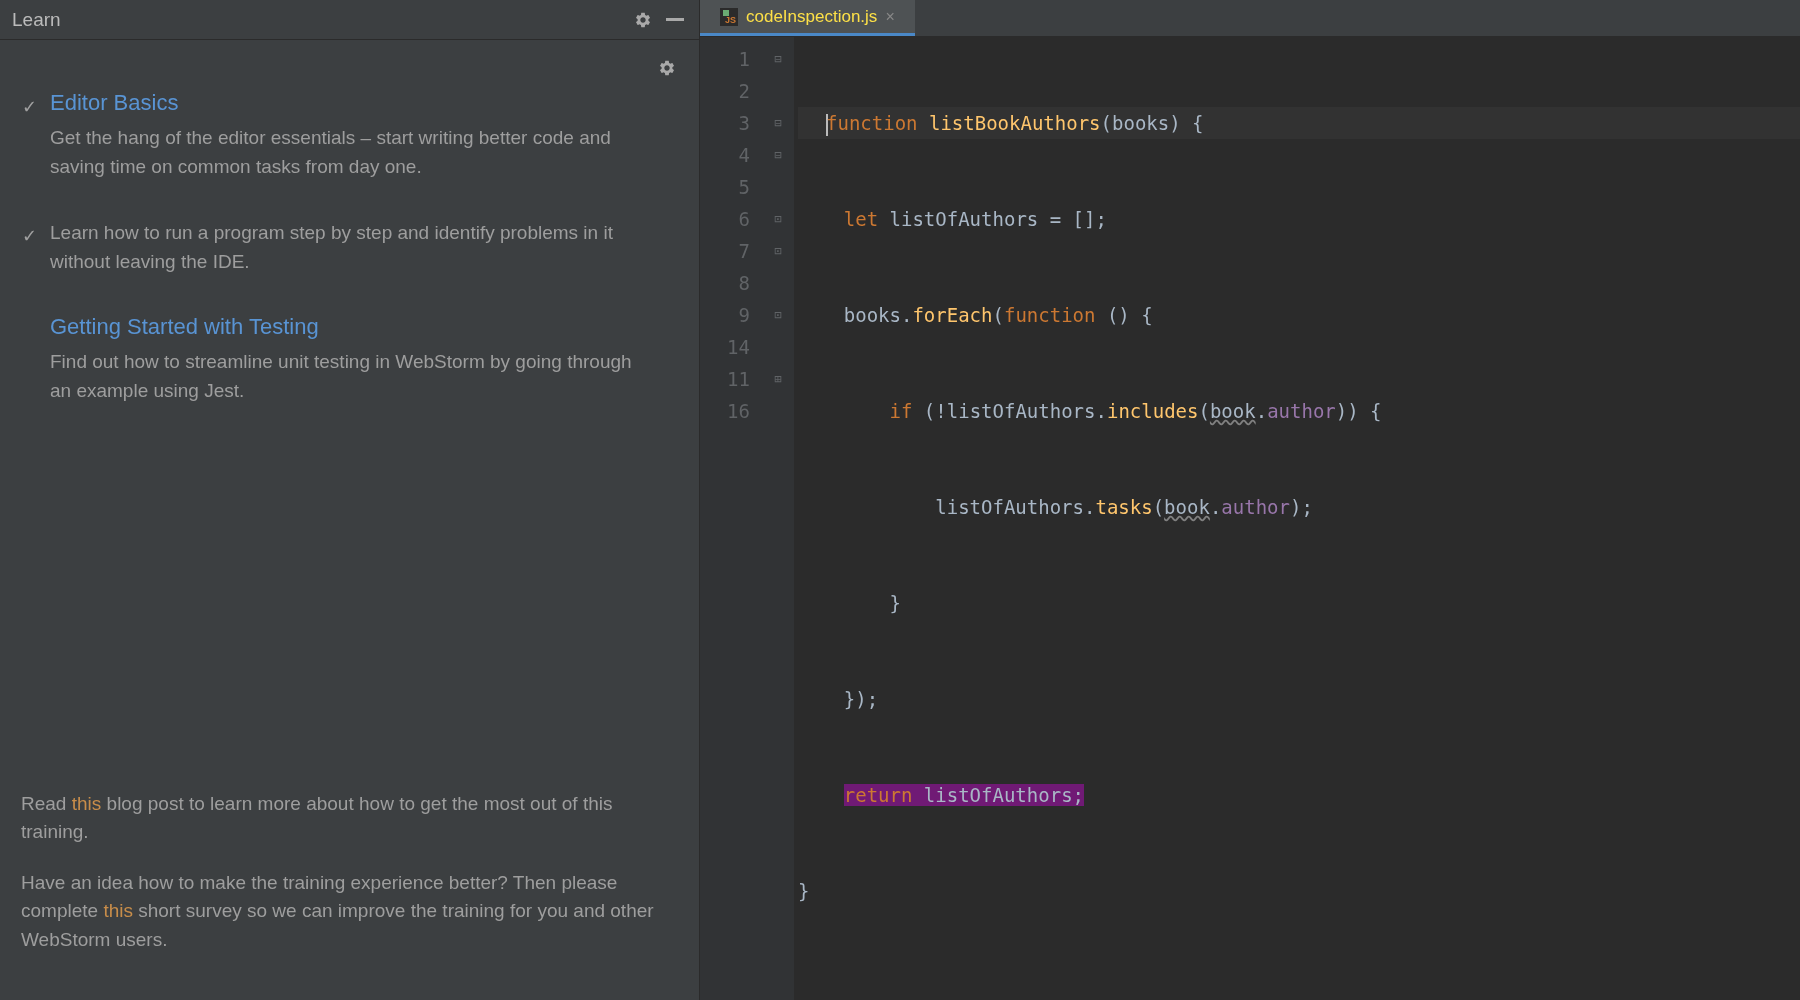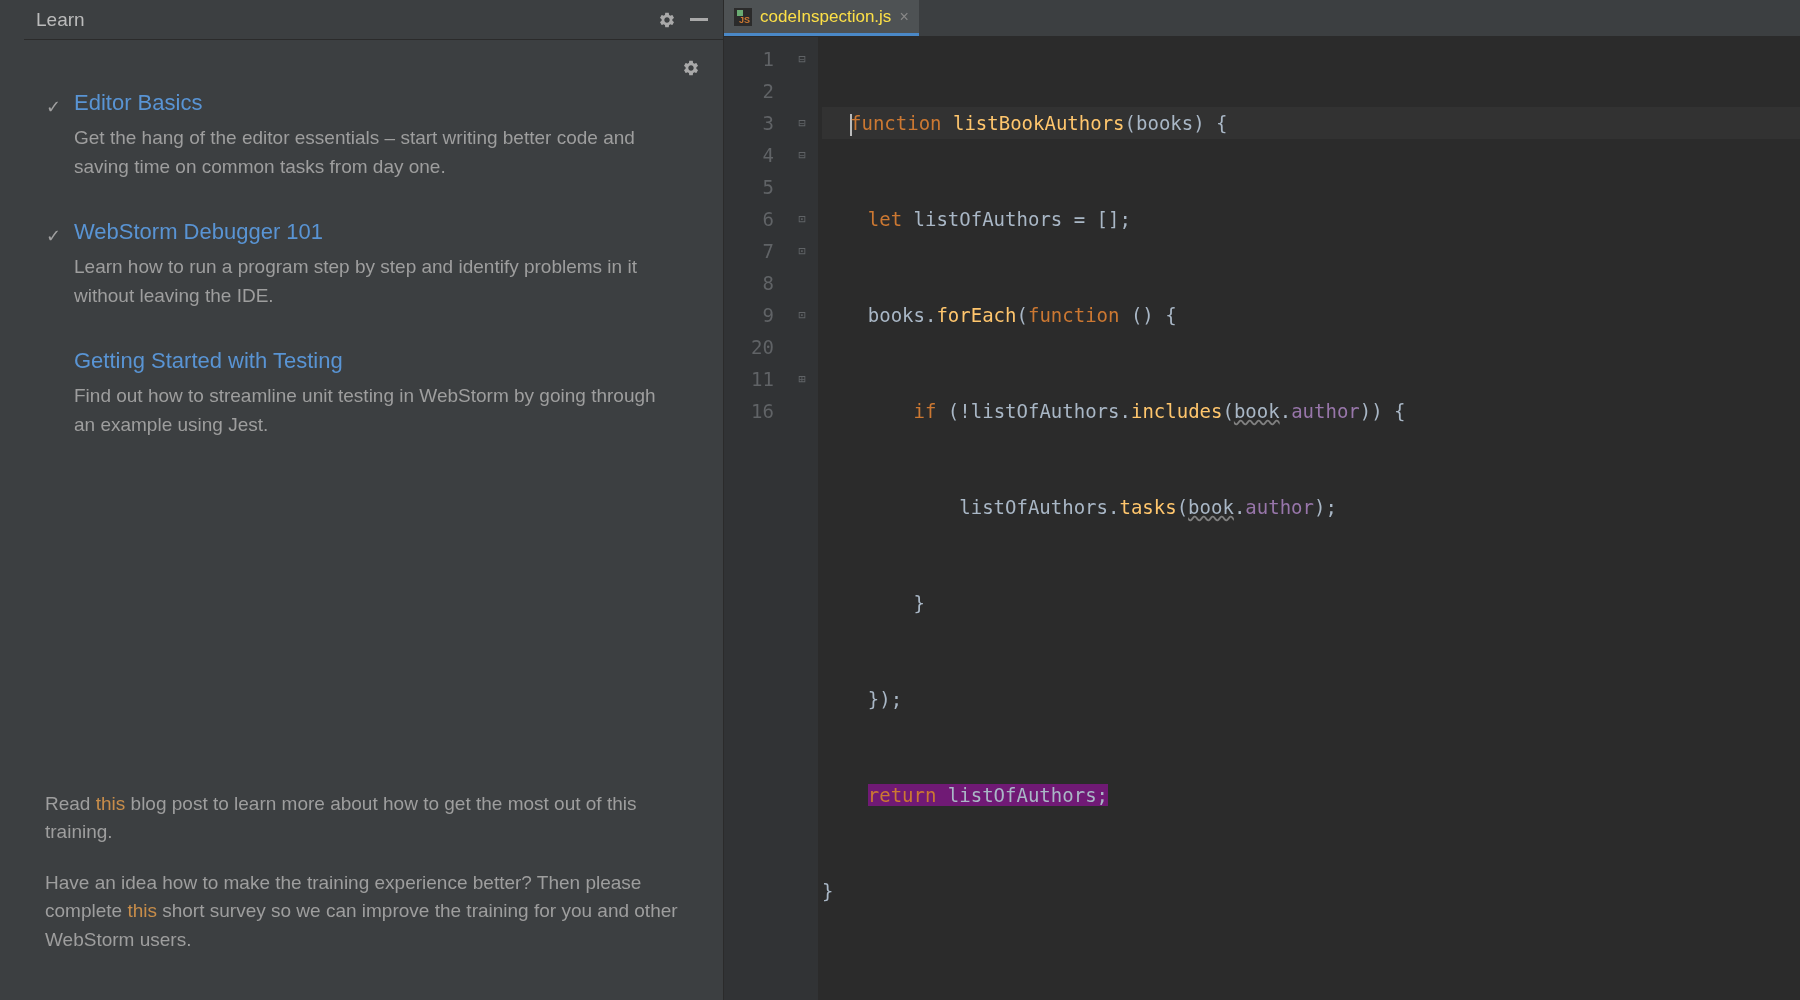--- a/index.html
+++ b/index.html
@@ -11,21 +11,20 @@
       height: 1000px;
       overflow: hidden;
       display: flex;
     }
     .learn-panel {
       width: 700px;
       background: #3c3f41;
       display: flex;
       flex-direction: column;
       border-right: 1px solid #2b2b2b;
-      margin-left: 24px;
     }
     .learn-header {
       height: 40px;
       display: flex;
       align-items: center;
       padding: 0 12px;
       border-bottom: 1px solid #2b2b2b;
     }
     .learn-title {
       font-size: 19px;
@@ -102,21 +101,21 @@
       height: 40px;
       background: #3c3f41;
       display: flex;
       align-items: flex-end;
       border-bottom: 1px solid #2b2b2b;
     }
     .tab {
       display: flex;
       align-items: center;
       height: 36px;
-      padding: 0 10px;
+      padding: 0 20px;
       background: #4e5254;
       border-bottom: 3px solid #4a88c7;
       gap: 8px;
       cursor: pointer;
     }
     .js-icon {
       width: 18px;
       height: 18px;
       background: #2b2b2b;
       display: flex;
@@ -242,21 +241,20 @@
     </div>
   </div>
   <div class="lessons">
     <div class="lesson">
       <span class="checkmark">✓</span>
       <div class="lesson-title">Editor Basics</div>
       <div class="lesson-desc">Get the hang of the editor essentials – start writing better code and saving time on common tasks from day one.</div>
     </div>
     <div class="lesson">
       <span class="checkmark">✓</span>
-      <div class="lesson-title">WebStorm Debugger 101</div>
       <div class="lesson-desc">Learn how to run a program step by step and identify problems in it without leaving the IDE.</div>
     </div>
     <div class="lesson">
       <div class="lesson-title">Getting Started with Testing</div>
       <div class="lesson-desc">Find out how to streamline unit testing in WebStorm by going through an example using Jest.</div>
     </div>
   </div>
   <div class="footer-text">
     <p><span>Read </span><span class="link-orange">this</span><span> blog post to learn more about how to get the most out of this training.</span></p>
     <p><span>Have an idea how to make the training experience better? Then please complete </span><span class="link-orange">this</span><span> short survey so we can improve the training for you and other WebStorm users.</span></p>
@@ -278,21 +276,21 @@
       <div class="line-numbers">
         <div>1</div>
         <div>2</div>
         <div>3</div>
         <div>4</div>
         <div>5</div>
         <div>6</div>
         <div>7</div>
         <div>8</div>
         <div>9</div>
-        <div>20</div>
+        <div>14</div>
         <div>11</div>
         <div>16</div>
       </div>
       <div class="fold-col">
         <div class="fold">⊟</div>
         <div class="fold"></div>
         <div class="fold">⊟</div>
         <div class="fold">⊟</div>
         <div class="fold"></div>
         <div class="fold">⊡</div>

